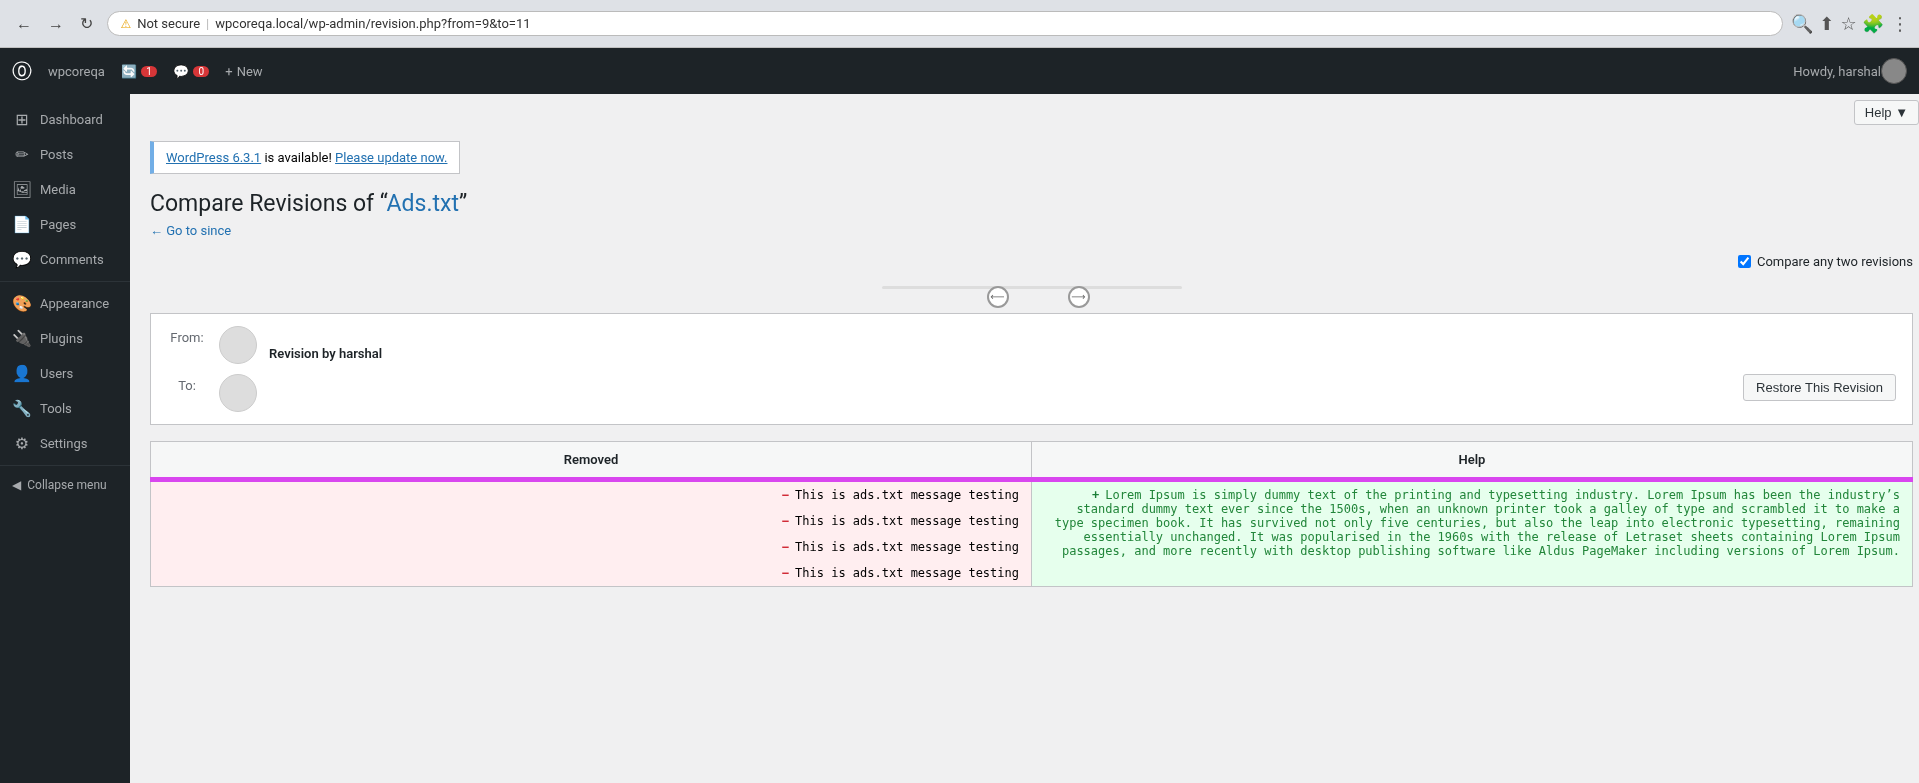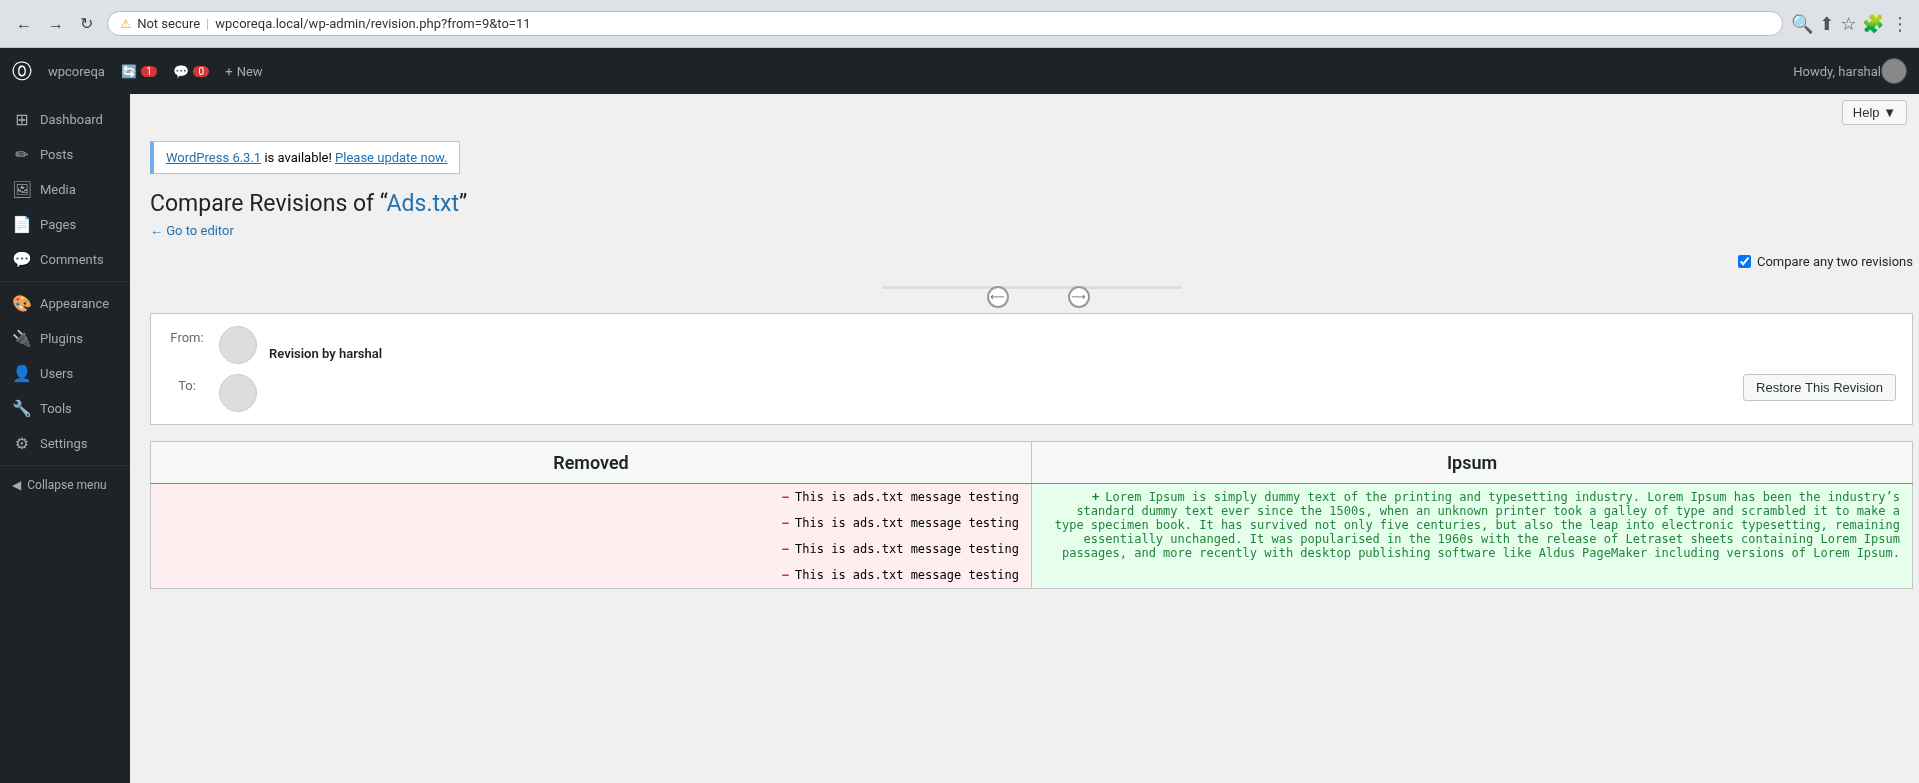--- a/index.html
+++ b/index.html
@@ -46,21 +46,21 @@
       font-size: 13px; color: #a7aaad; text-decoration: none;
     }
     .sidebar-item .icon { font-size: 16px; width: 20px; text-align: center; }
     .sidebar-divider { border: none; border-top: 1px solid #2c3338; margin: 4px 0; }
 
     
     .main-content { flex: 1; overflow-y: auto; background: #f0f0f1; padding: 0; }
 
     
     .help-bar {
-      display: flex; justify-content: flex-end; padding: 6px 12px; background: #f0f0f1;
+      display: flex; justify-content: flex-end; padding: 6px 0; background: #f0f0f1;
     }
     .help-btn {
       background: #f6f7f7; border: 1px solid #c3c4c7; color: #2c3338; padding: 4px 10px;
       cursor: pointer; font-size: 13px; border-radius: 3px; display: flex; align-items: center; gap: 4px;
     }
 
     
     .page-content { padding: 10px 6px 20px 20px; }
 
     
@@ -105,22 +105,22 @@
     .revision-info .rev-title span { font-weight: 600; }
     .revision-info .rev-time { font-size: 12px; color: #646970; }
     .restore-btn {
       background: #f6f7f7; border: 1px solid #c3c4c7; color: #2c3338; padding: 5px 12px;
       cursor: pointer; font-size: 13px; border-radius: 3px; margin-left: auto;
     }
 
     
     .diff-table { width: 100%; border-collapse: collapse; background: white; border: 1px solid #c3c4c7; }
     .diff-table th {
-      background: #f6f7f7; border-bottom: 1px solid #d946ef; padding: 10px 16px;
-      font-size: 18px; font-weight: 600; color: #1d2327; text-align: center; width: 50%;
+      background: #f6f7f7; border-bottom: 5px solid #d946ef; padding: 10px 16px;
+      font-size: 13px; font-weight: 600; color: #1d2327; text-align: center; width: 50%;
     }
     .diff-table td { padding: 0; vertical-align: top; width: 50%; text-align: right; }
 
     .removed-col { border-right: 1px solid #c3c4c7; }
 
     .collapsed-sidebar-btn {
       padding: 8px 12px; color: #a7aaad; cursor: pointer; font-size: 12px; display: flex; align-items: center; gap: 6px;
     }
   </style>
 </head>
@@ -232,21 +232,21 @@
     <div class="page-content">
       
       <div class="notice">
         <a href="#">WordPress 6.3.1</a><span> is available! </span><a href="#">Please update now.</a>
       </div>
 
       
       <h1 class="page-title">
         <span>Compare Revisions of “</span><a href="#">Ads.txt</a><span>”</span>
       </h1>
-      <a href="#" class="back-link">← Go to editor</a>
+      <a href="#" class="back-link">← Go to since</a>
 
       
       <div class="compare-row">
         <input type="checkbox" id="compare-cb" checked="" style="">
         <label for="compare-cb">Compare any two revisions</label>
       </div>
 
       
       <div class="slider-row">
         <div class="slider-track">
@@ -275,21 +275,21 @@
           <div class="rev-avatar"></div>
           <button class="restore-btn">Restore This Revision</button>
         </div>
       </div>
 
       
       <table class="diff-table">
         <thead>
           <tr>
             <th class="removed-col">Removed</th>
-            <th>Ipsum</th>
+            <th>Help</th>
           </tr>
         </thead>
         <tbody id="diff-tbody">
         <tr>
               <td style="border-right: 1px solid rgb(195, 196, 199); background: rgb(255, 238, 240); padding: 6px 12px; font-family: monospace; font-size: 12px; vertical-align: top;"><span style="color:#cf222e;font-weight:bold;margin-right:6px">−</span><span>This is ads.txt message testing</span></td>
               <td rowspan="4" style="background: rgb(230, 255, 237); padding: 6px 12px; font-family: monospace; font-size: 12px; vertical-align: top;"><span style="color:#1a7f37;font-weight:bold;margin-right:6px">+</span><span style="color:#22863a">Lorem Ipsum is simply dummy text of the printing and typesetting industry. Lorem Ipsum has been the industry’s standard dummy text ever since the 1500s, when an unknown printer took a galley of type and scrambled it to make a type specimen book. It has survived not only five centuries, but also the leap into electronic typesetting, remaining essentially unchanged. It was popularised in the 1960s with the release of Letraset sheets containing Lorem Ipsum passages, and more recently with desktop publishing software like Aldus PageMaker including versions of Lorem Ipsum.</span></td>
             </tr>
             <tr>
               <td style="border-right: 1px solid rgb(195, 196, 199); background: rgb(255, 238, 240); padding: 6px 12px; font-family: monospace; font-size: 12px; vertical-align: top;"><span style="color:#cf222e;font-weight:bold;margin-right:6px">−</span><span>This is ads.txt message testing</span></td>
             </tr>

